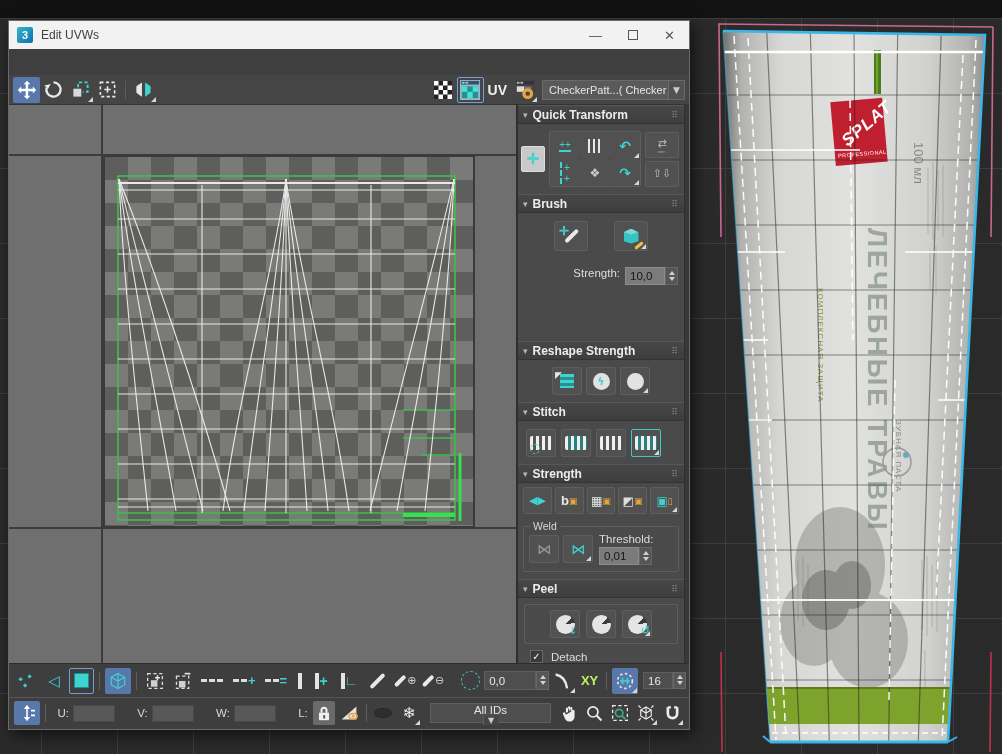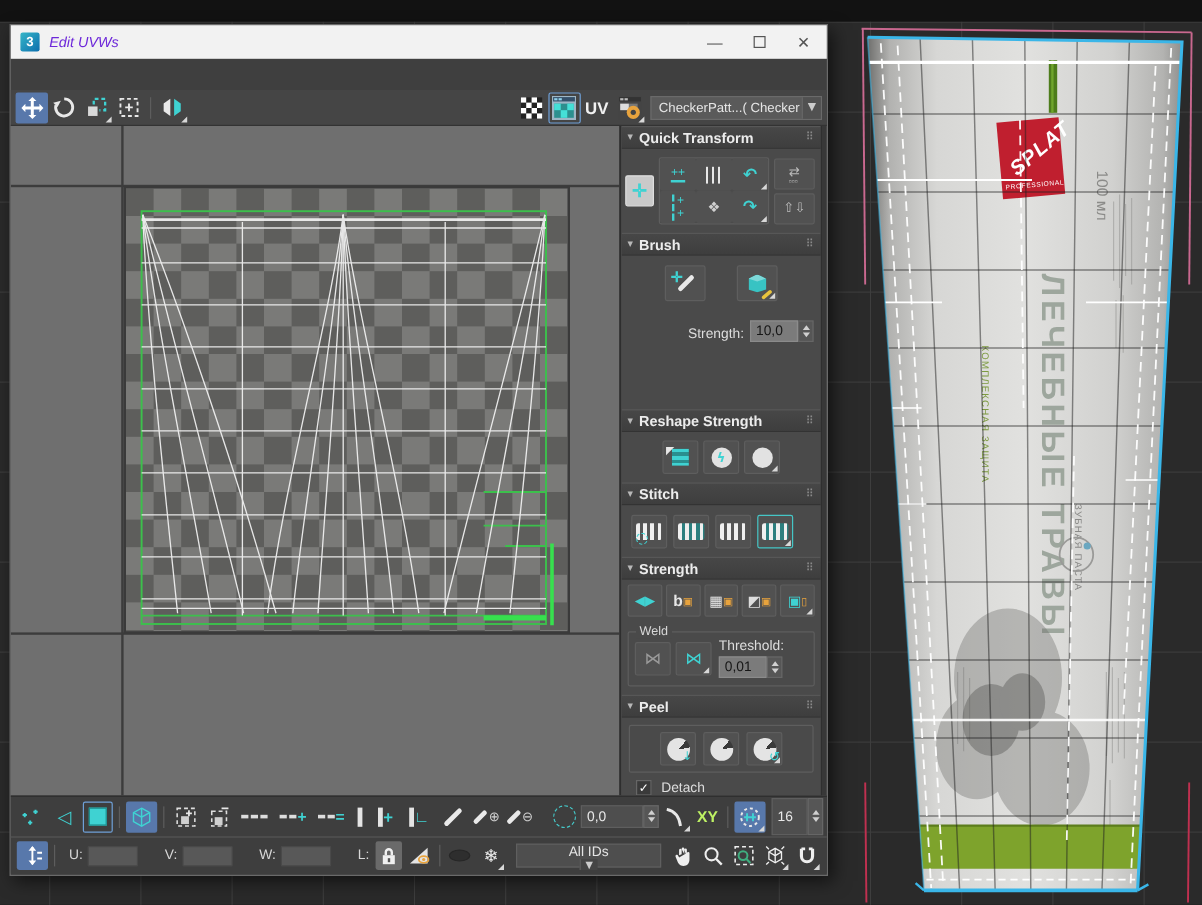--- a/index.html
+++ b/index.html
@@ -12,21 +12,21 @@
     background-image:linear-gradient(#3e3e3e 1px,transparent 1px),linear-gradient(90deg,#3e3e3e 1px,transparent 1px);
     background-size:76px 75px;background-position:41px 18px;}
   #topstrip{left:0;top:0;width:1002px;height:18px;background:#121212;}
 
   
   #win{left:8px;top:20px;width:682px;height:710px;background:#3f3f3f;border:1px solid #6a6a6a;
        box-shadow:4px 5px 14px rgba(0,0,0,.6);}
   .titlebar{left:0;top:0;width:680px;height:28px;background:#f2f2f2;display:flex;align-items:center;padding:0 8px;}
   .applogo{width:16px;height:16px;background:linear-gradient(135deg,#36b6c8,#0d6fae);color:#fff;font-weight:bold;
        font-size:11px;display:flex;align-items:center;justify-content:center;border-radius:2px;}
-  .title-text{margin-left:8px;font-size:12px;color:#6d28d9;font-style:italic;}
+  .title-text{margin-left:8px;font-size:12px;color:#404040;}
   .wbtns{margin-left:auto;display:flex;gap:26px;align-items:center;margin-right:6px;color:#555;}
   .wbtn{font-size:13px;cursor:default;}
   .maxbox{width:10px;height:10px;border:1.5px solid #555;}
   .menubar{left:0;top:28px;width:680px;height:26px;background:#ffffff;display:flex;align-items:center;padding-left:8px;}
   .menu-item{font-size:12.5px;color:#1e1e1e;padding:0 10px;}
   .toolbar{left:0;top:54px;width:680px;height:30px;background:#454545;border-bottom:1px solid #333;
        display:flex;align-items:center;padding:0 4px;}
   .tb{width:27px;height:26px;display:flex;align-items:center;justify-content:center;position:relative;border-radius:2px;}
   .tb.act{background:#5878ab;}
   .fly::after{content:'';position:absolute;right:1px;bottom:1px;border-left:5px solid transparent;border-bottom:5px solid #d8d8d8;}
@@ -380,21 +380,21 @@
         <div style="display:flex;justify-content:center;gap:26px;">
           <div class="ib" style="width:34px;height:30px;">
             <span class="teal" style="position:absolute;left:4px;top:2px;font-size:12px;font-weight:bold;">✛</span>
             <span class="brushline"></span>
           </div>
           <div class="ib fly" style="width:34px;height:30px;">
             <span class="cube3"></span>
             <span style="position:absolute;right:3px;bottom:3px;width:10px;height:3px;background:#e8c33d;border-radius:2px;transform:rotate(-40deg);"></span>
           </div>
         </div>
-        <div style="display:flex;align-items:flex-end;margin-top:16px;">
+        <div style="display:flex;align-items:flex-start;margin-top:16px;">
           <div style="flex:1;text-align:right;padding-right:5px;" class="plabel">Strength:</div>
           <div class="spinfield">
             <div class="val">10,0</div>
             <div class="spin">
                 <i class="up"></i>
                 <i class="dn"></i>
               </div>
           </div>
         </div>
       </div>
@@ -614,21 +614,21 @@
         </svg>
     </div>
     <span class="xy">XY</span>
     <div class="vsep"></div>
     <div class="bb act fly">
       <svg width="18" height="18" viewBox="0 0 22 22">
           <circle cx="11" cy="11" r="9" fill="none" stroke="#e8e8e8" stroke-width="2" stroke-dasharray="3 3"></circle>
           <path d="M5 11h12M8 7v8M14 7v8" stroke="#3fd2d2" stroke-width="2"></path>
         </svg>
     </div>
-    <div class="spinfield" style="height:31px;margin-left:4px;">
+    <div class="spinfield" style="height:17px;margin-left:4px;">
       <div class="val" style="background:#4e4e4e;border-color:#5e5e5e;color:#e8e8e8;min-width:30px;">16</div>
       <div class="spin">
           <i class="up"></i>
           <i class="dn"></i>
         </div>
     </div>
   </div>
 
   <div class="statusbar abs">
     <div class="bb act" style="width:28px;height:24px;">

